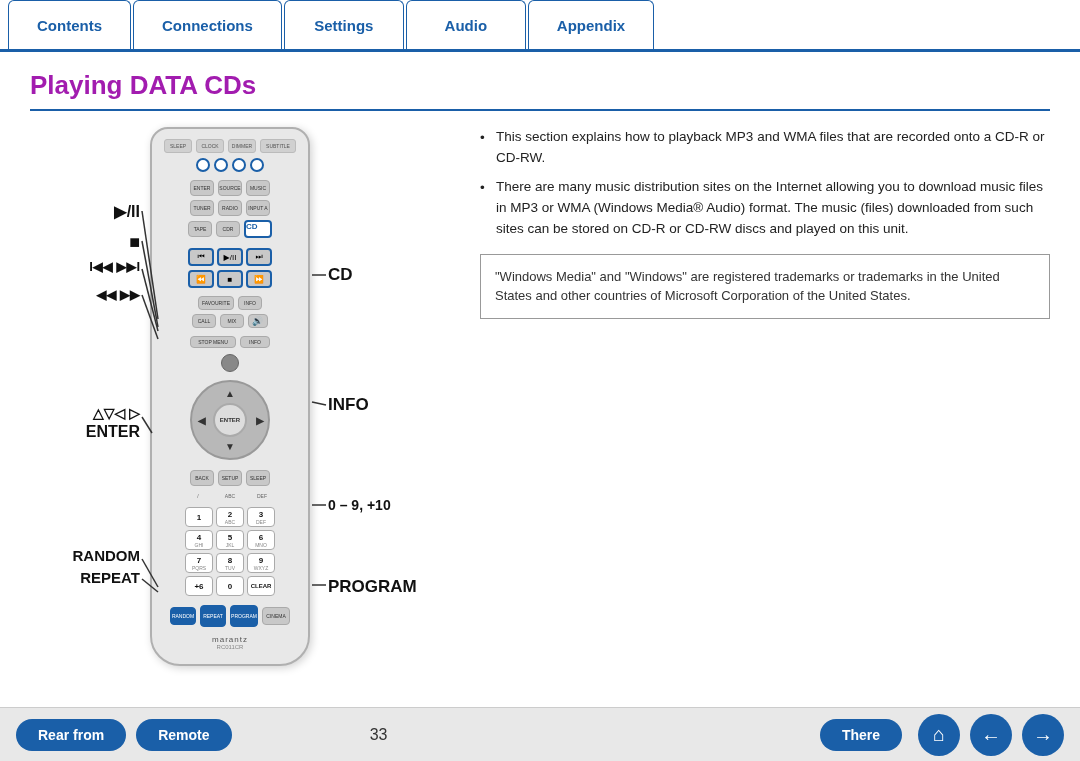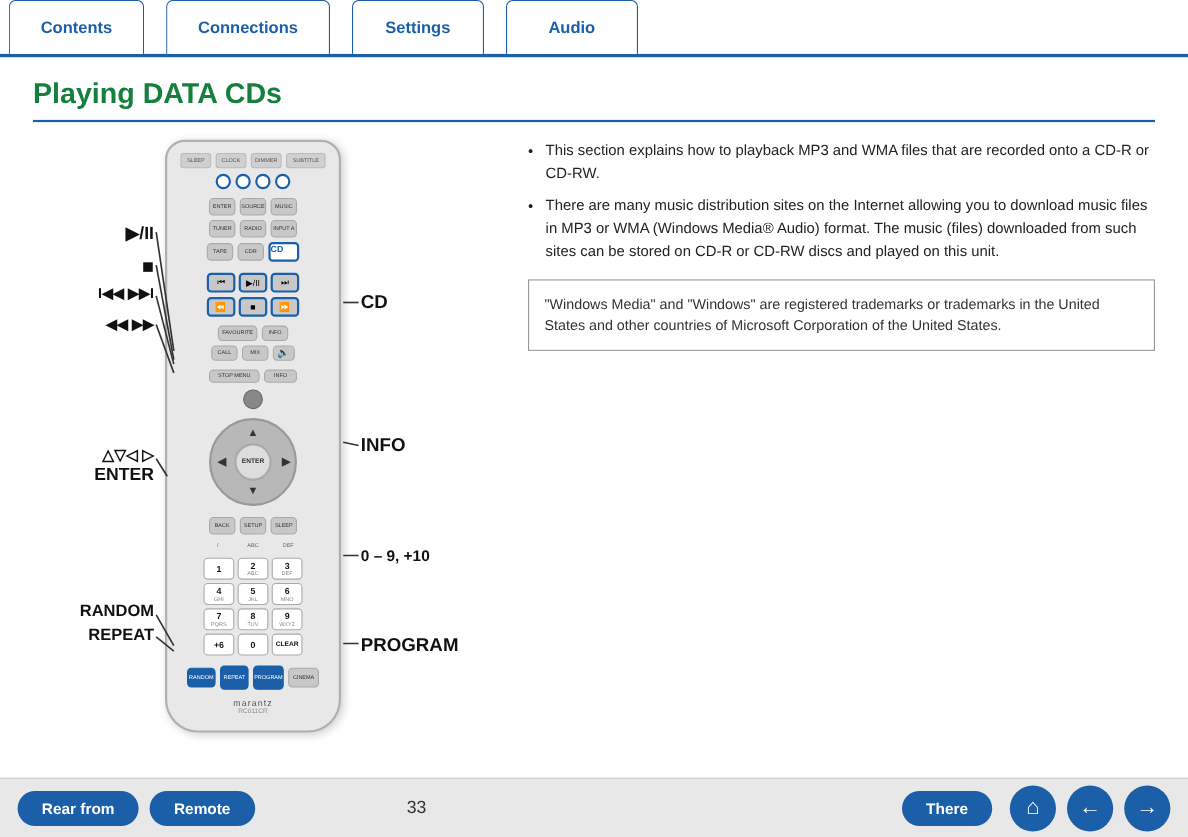--- a/index.html
+++ b/index.html
@@ -25,42 +25,42 @@
       justify-content: center;
       padding: 0 28px;
       font-size: 15px;
       font-weight: bold;
       cursor: pointer;
       border: 1px solid #1a5fa8;
       border-bottom: none;
       background: #fff;
       color: #1a5fa8;
       position: relative;
-      margin-right: 20px;
+      margin-right: 2px;
       border-radius: 6px 6px 0 0;
       min-width: 120px;
     }
     .tab.active {
       background: #1a5fa8;
       color: #fff;
       z-index: 2;
     }
     .tab:first-child { margin-left: 8px; }
 
     
     .main-content {
       padding: 18px 30px 0 30px;
       display: flex;
       flex-direction: column;
     }
 
     .page-title {
       font-size: 26px;
       font-weight: bold;
-      color: #15803d;
+      color: #a21caf;
       border-bottom: 2px solid #1a5fa8;
       padding-bottom: 8px;
       margin-bottom: 16px;
     }
 
     .content-row {
       display: flex;
       flex-direction: row;
       gap: 30px;
     }
@@ -379,20 +379,23 @@
     <span>Contents</span>
   </div>
   <div class="tab">
     <span>Connections</span>
   </div>
   <div class="tab">
     <span>Settings</span>
   </div>
   <div class="tab">
     <span>Audio</span>
+  </div>
+  <div class="tab">
+    <span>Appendix</span>
   </div>
 </div>
 
 <div class="main-content">
   <h1 class="page-title">Playing DATA CDs</h1>
 
   <div class="content-row">
 
     <div class="left-section" style="position:relative; width:420px; height:520px;">
 

